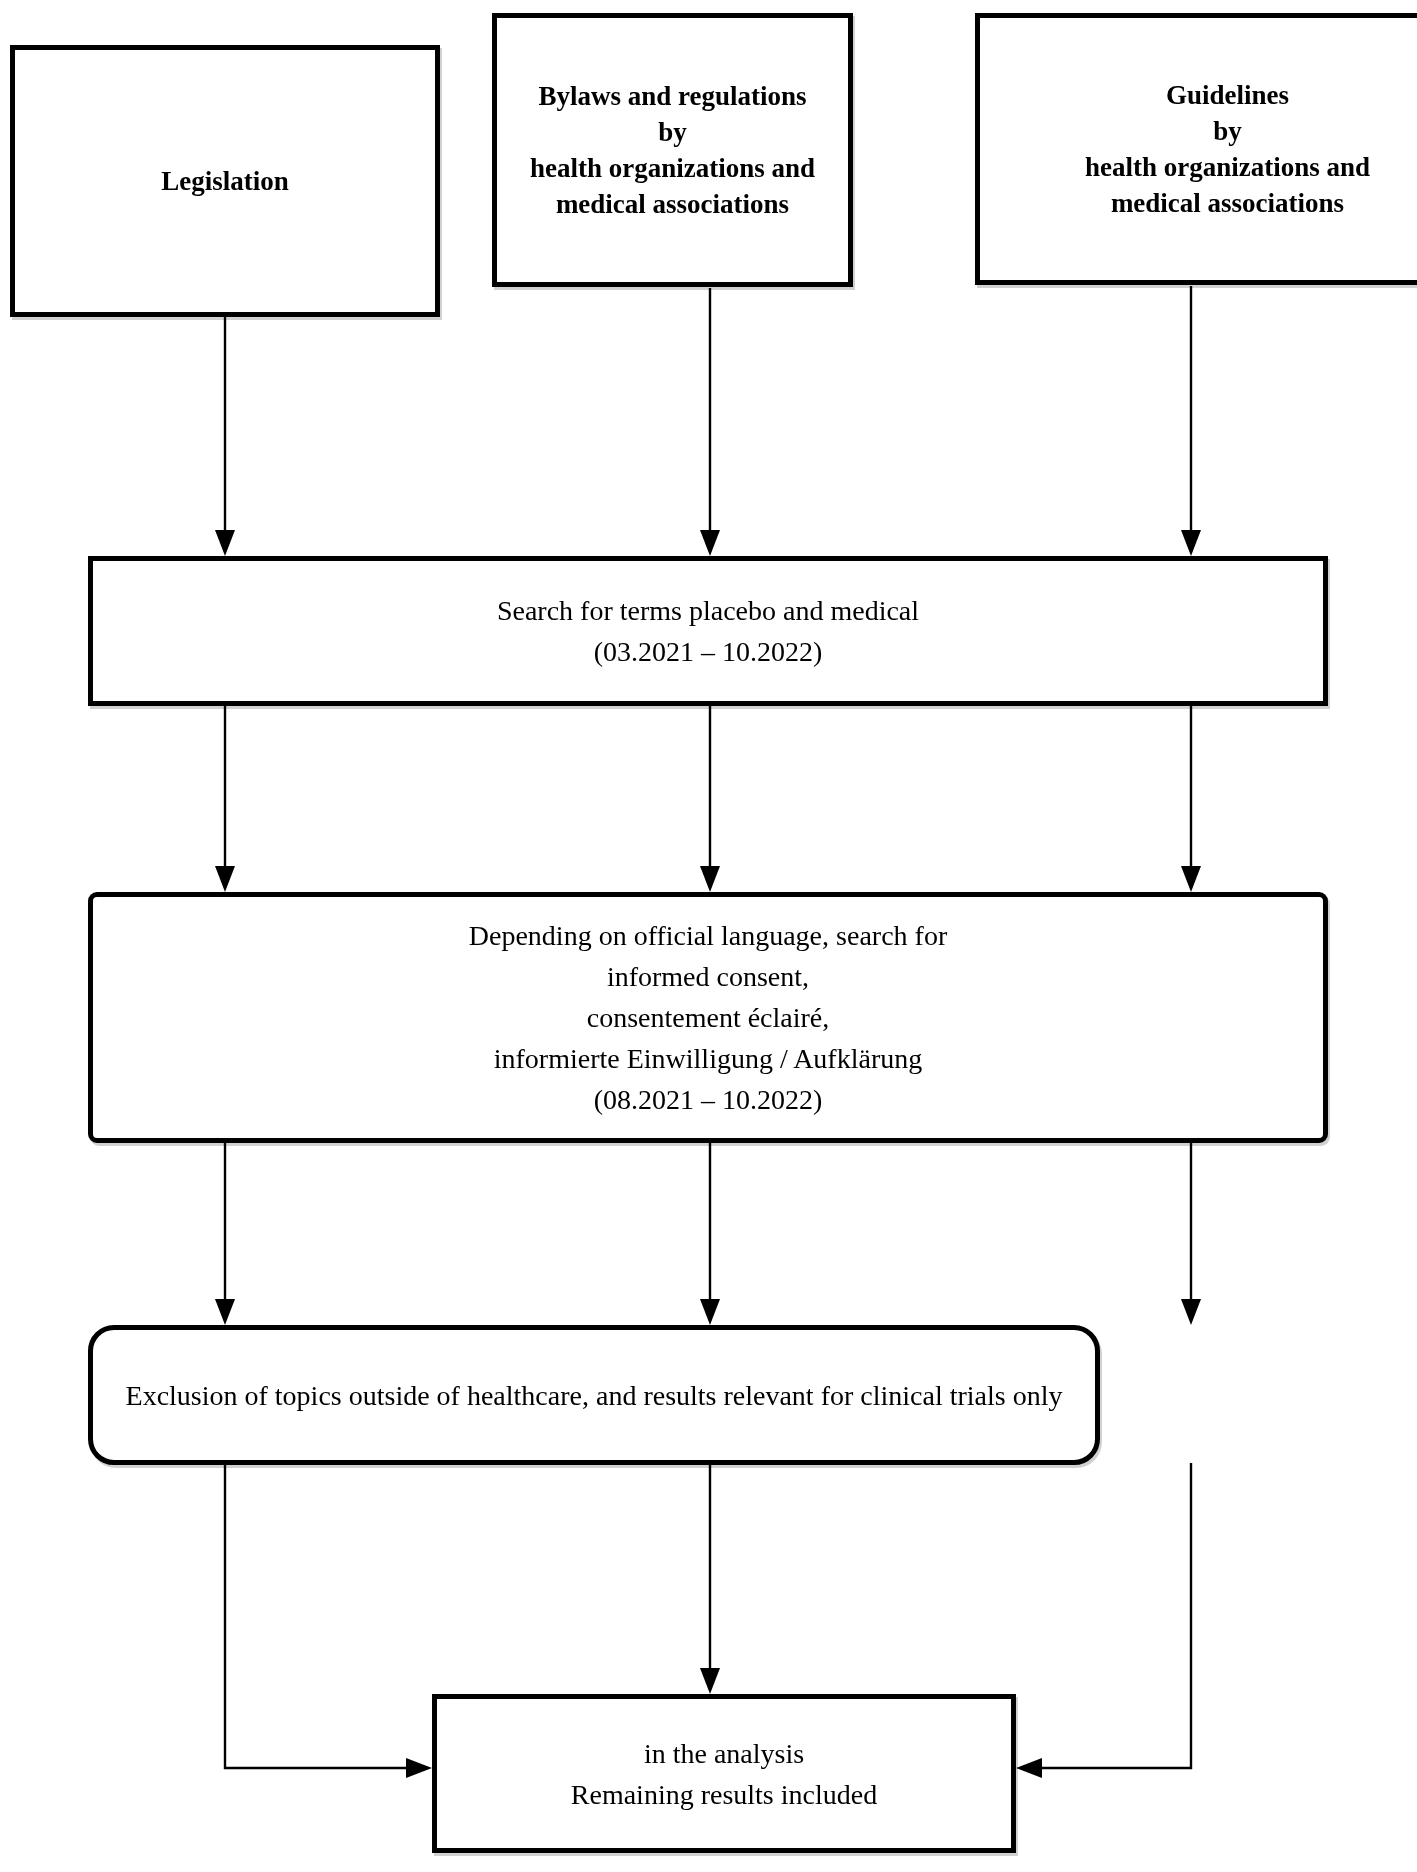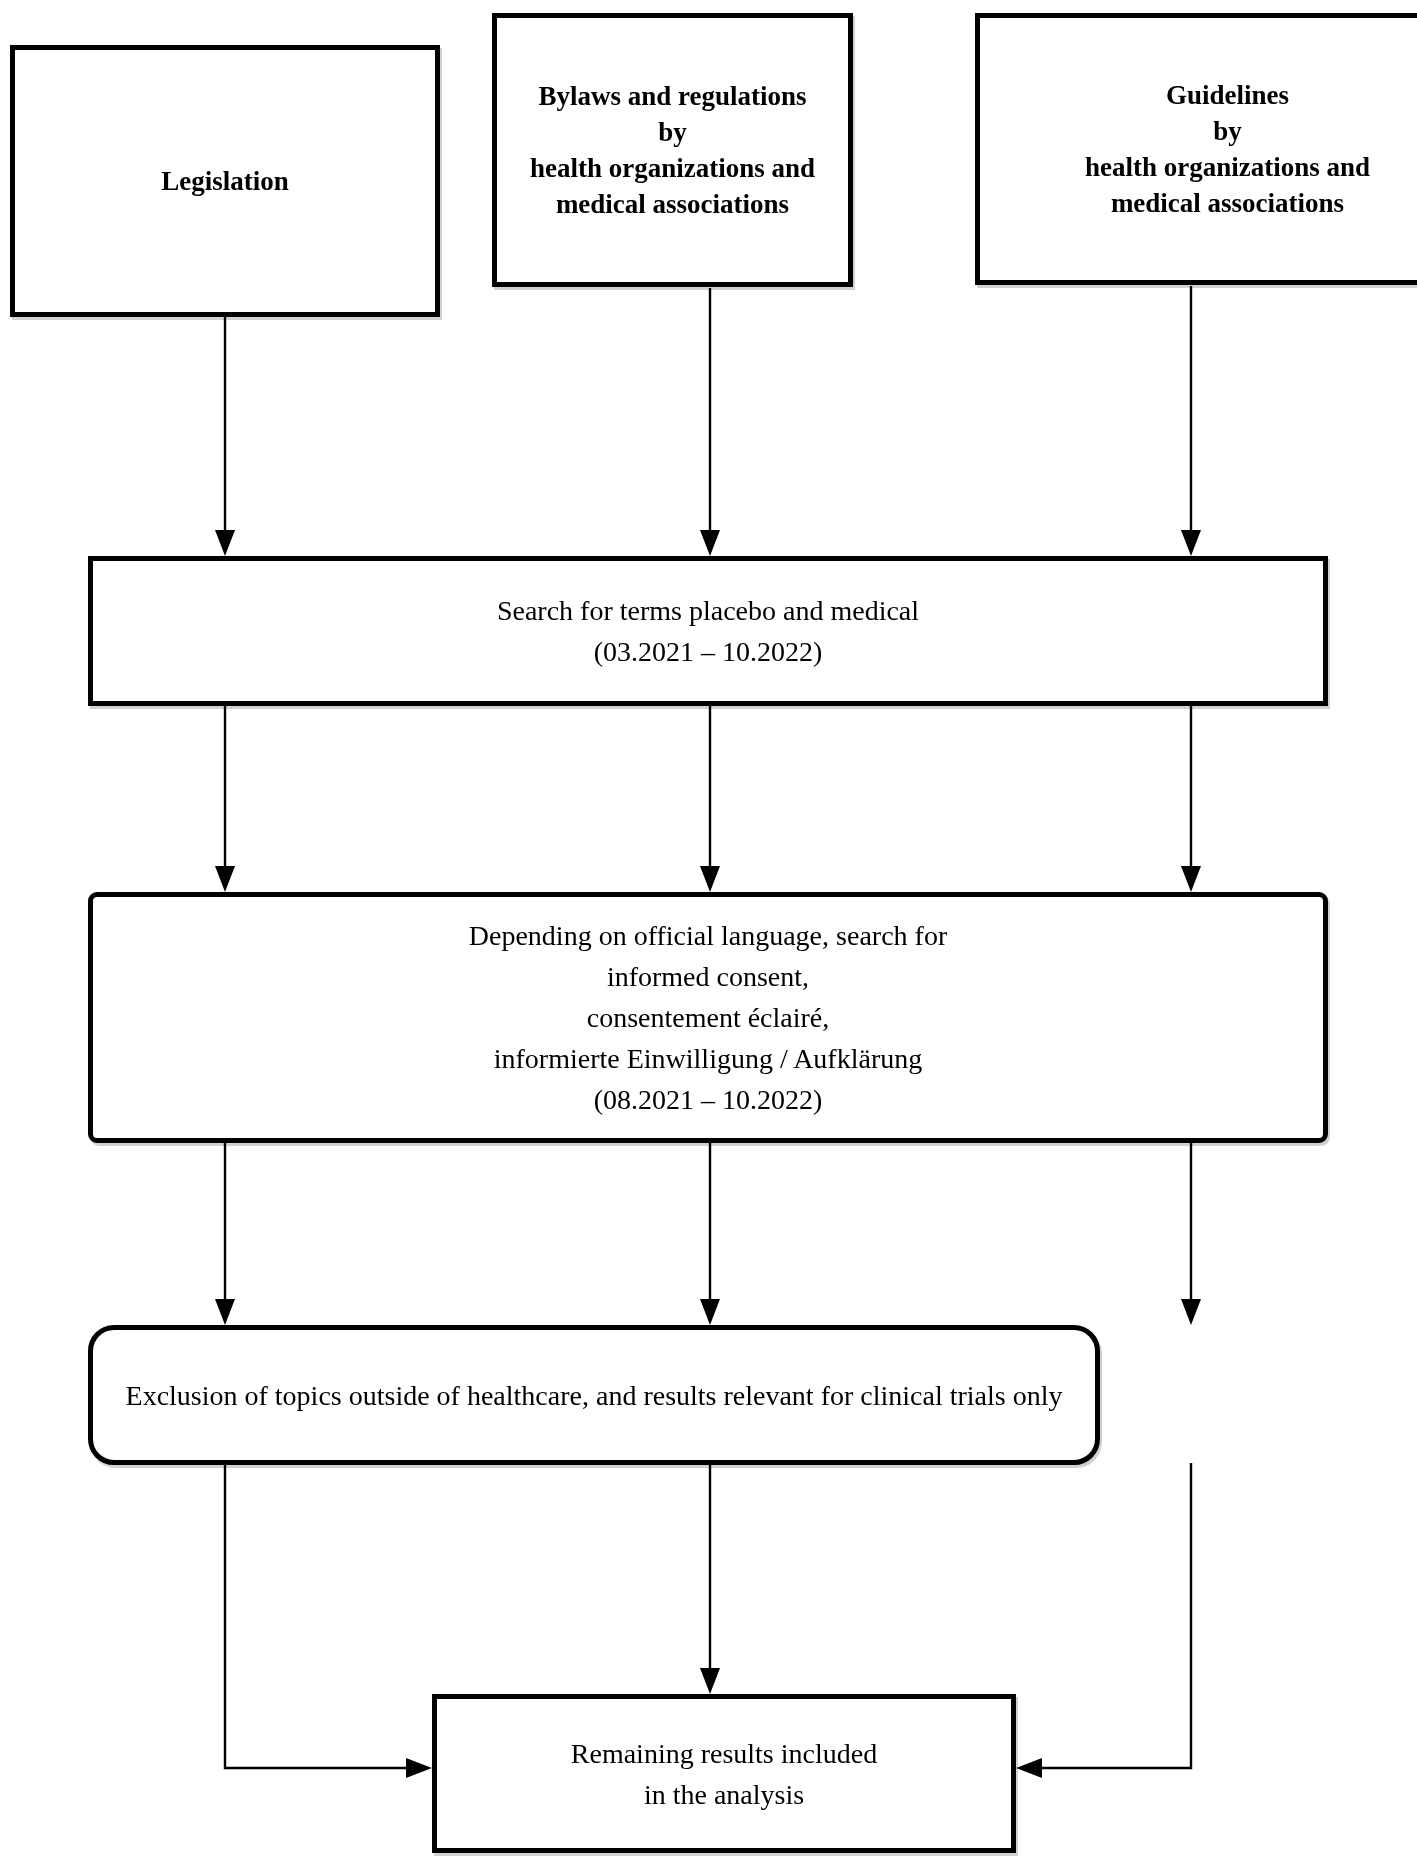--- a/index.html
+++ b/index.html
@@ -168,18 +168,18 @@
   </div>
 
   <div id="box-exclusion" class="node widebox">
     <div class="content">
       <div>Exclusion of topics outside of healthcare, and results relevant for clinical trials only</div>
     </div>
   </div>
 
   <div id="box-remaining" class="node finalbox">
     <div class="content">
+      <div>in the analysis</div>
       <div>Remaining results included</div>
-      <div>in the analysis</div>
     </div>
   </div>
 
 </div>
 
 </body></html>

